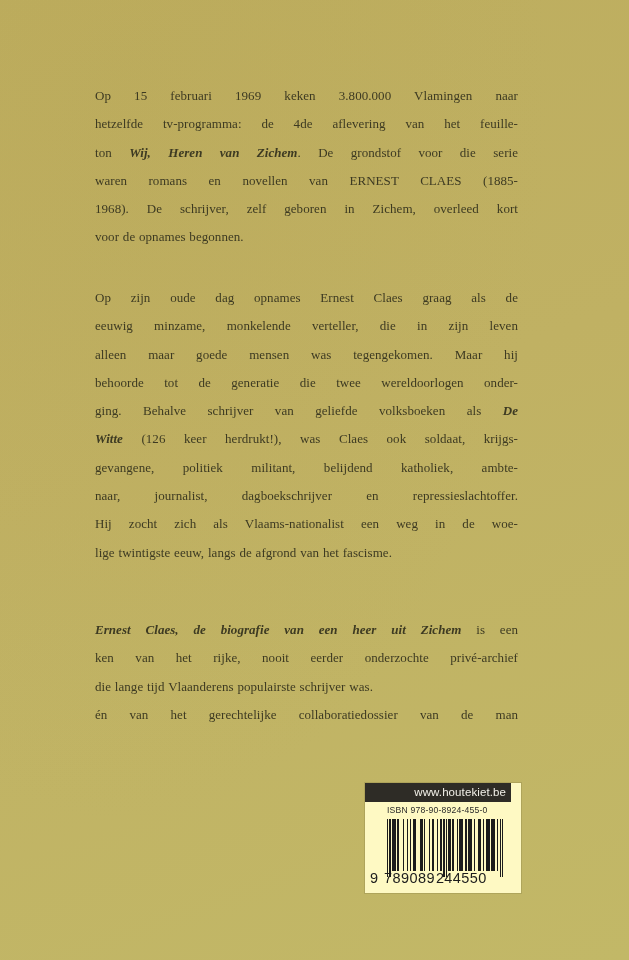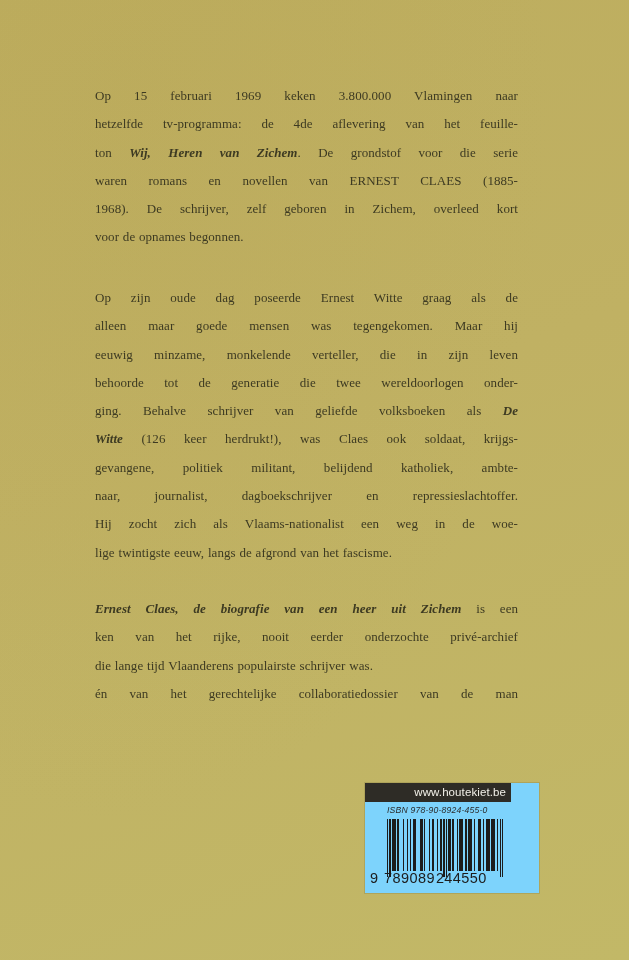--- a/index.html
+++ b/index.html
@@ -43,30 +43,30 @@
     }
     .blurb .line.last {
       text-align-last: left;
     }
     .blurb em, .blurb .it {
       font-style: italic;
       font-weight: bold;
     }
     #para-1 { top: 82px; }
     #para-2 { top: 284px; }
-    #para-3 { top: 595px; }
+    #para-3 { top: 616px; }
 
     
     .barcode-block {
       position: absolute;
       left: 365px;
       top: 783px;
-      width: 174px;
+      width: 156px;
       height: 110px;
-      background: #7dd3fc;
+      background: #fef9c3;
       box-shadow: 0 0 0 1px rgba(120,110,60,0.25);
     }
     .publisher-strip {
       position: absolute;
       left: 0; top: 0;
       width: 146px;
       height: 19px;
       background: #2e2c26;
       color: #f2f0e8;
       font-family: "Liberation Sans", "DejaVu Sans", sans-serif;
@@ -78,21 +78,20 @@
       letter-spacing: 0.1px;
     }
     .isbn-text {
       position: absolute;
       left: 22px;
       top: 22px;
       font-family: "Liberation Sans", "DejaVu Sans", sans-serif;
       font-size: 8.6px;
       color: #2a2a2a;
       letter-spacing: 0.2px;
-      font-style: italic;
     }
     .bars {
       position: absolute;
       left: 22px;
       top: 36px;
       width: 117px;
       height: 52px;
       display: flex;
       align-items: stretch;
     }
@@ -125,23 +124,23 @@
 
   <div class="blurb" id="para-1">
       <span class="line">Op 15 februari 1969 keken 3.800.000 Vlamingen naar</span>
       <span class="line">hetzelfde tv-programma: de 4de aflevering van het feuille-</span>
       <span class="line">ton <span class="it">Wij, Heren van Zichem</span>. De grondstof voor die serie</span>
       <span class="line">waren romans en novellen van ERNEST CLAES (1885-</span>
       <span class="line">1968). De schrijver, zelf geboren in Zichem, overleed kort</span>
       <span class="line last">voor de opnames begonnen.</span>
     </div>
   <div class="blurb" id="para-2">
-      <span class="line">Op zijn oude dag poseerde Ernest Witte graag als de</span>
+      <span class="line">Op zijn oude dag opnames Ernest Claes graag als de</span>
+      <span class="line">eeuwig minzame, monkelende verteller, die in zijn leven</span>
       <span class="line">alleen maar goede mensen was tegengekomen. Maar hij</span>
-      <span class="line">eeuwig minzame, monkelende verteller, die in zijn leven</span>
       <span class="line">behoorde tot de generatie die twee wereldoorlogen onder-</span>
       <span class="line">ging. Behalve schrijver van geliefde volksboeken als <span class="it">De</span></span>
       <span class="line"><span class="it">Witte</span> (126 keer herdrukt!), was Claes ook soldaat, krijgs-</span>
       <span class="line">gevangene, politiek militant, belijdend katholiek, ambte-</span>
       <span class="line">naar, journalist, dagboekschrijver en repressieslachtoffer.</span>
       <span class="line">Hij zocht zich als Vlaams-nationalist een weg in de woe-</span>
       <span class="line last">lige twintigste eeuw, langs de afgrond van het fascisme.</span>
     </div>
   <div class="blurb" id="para-3">
       <span class="line"><span class="it">Ernest Claes, de biografie van een heer uit Zichem</span> is een</span>

